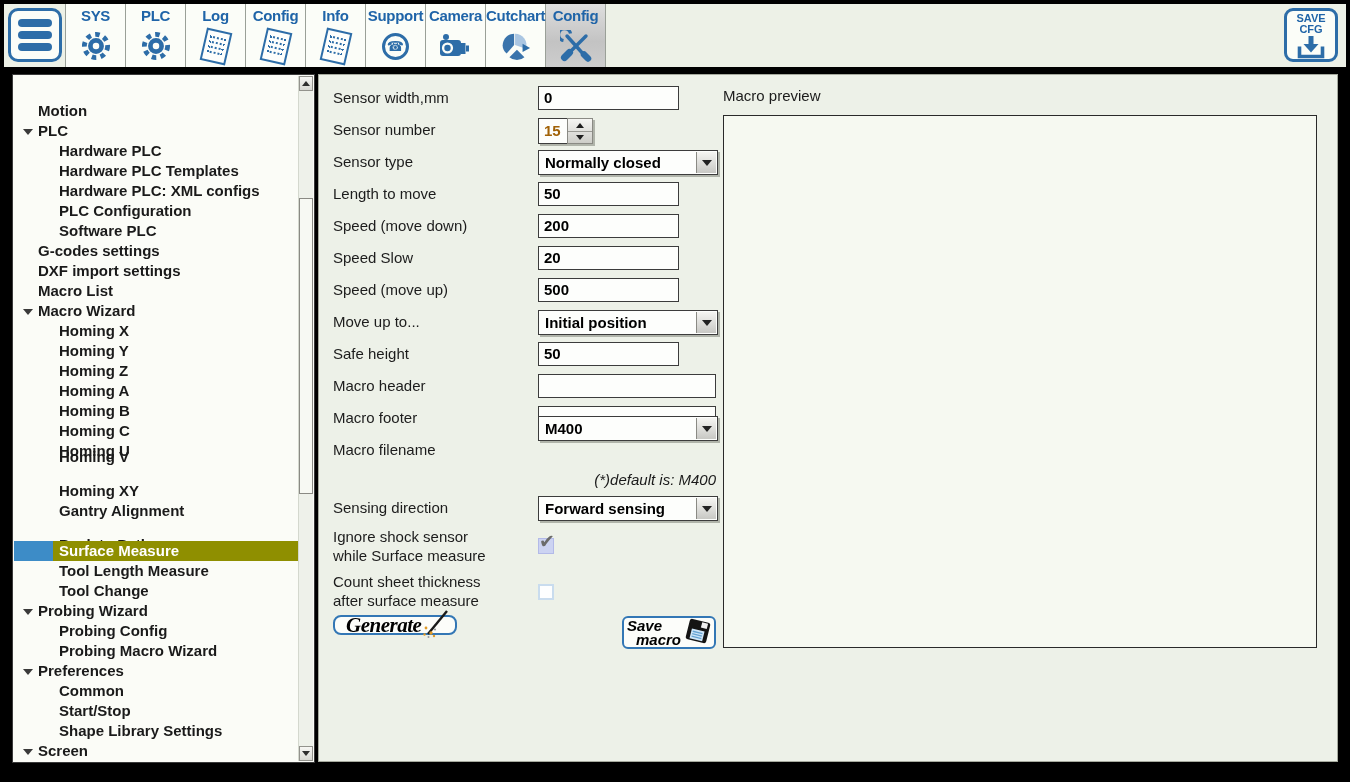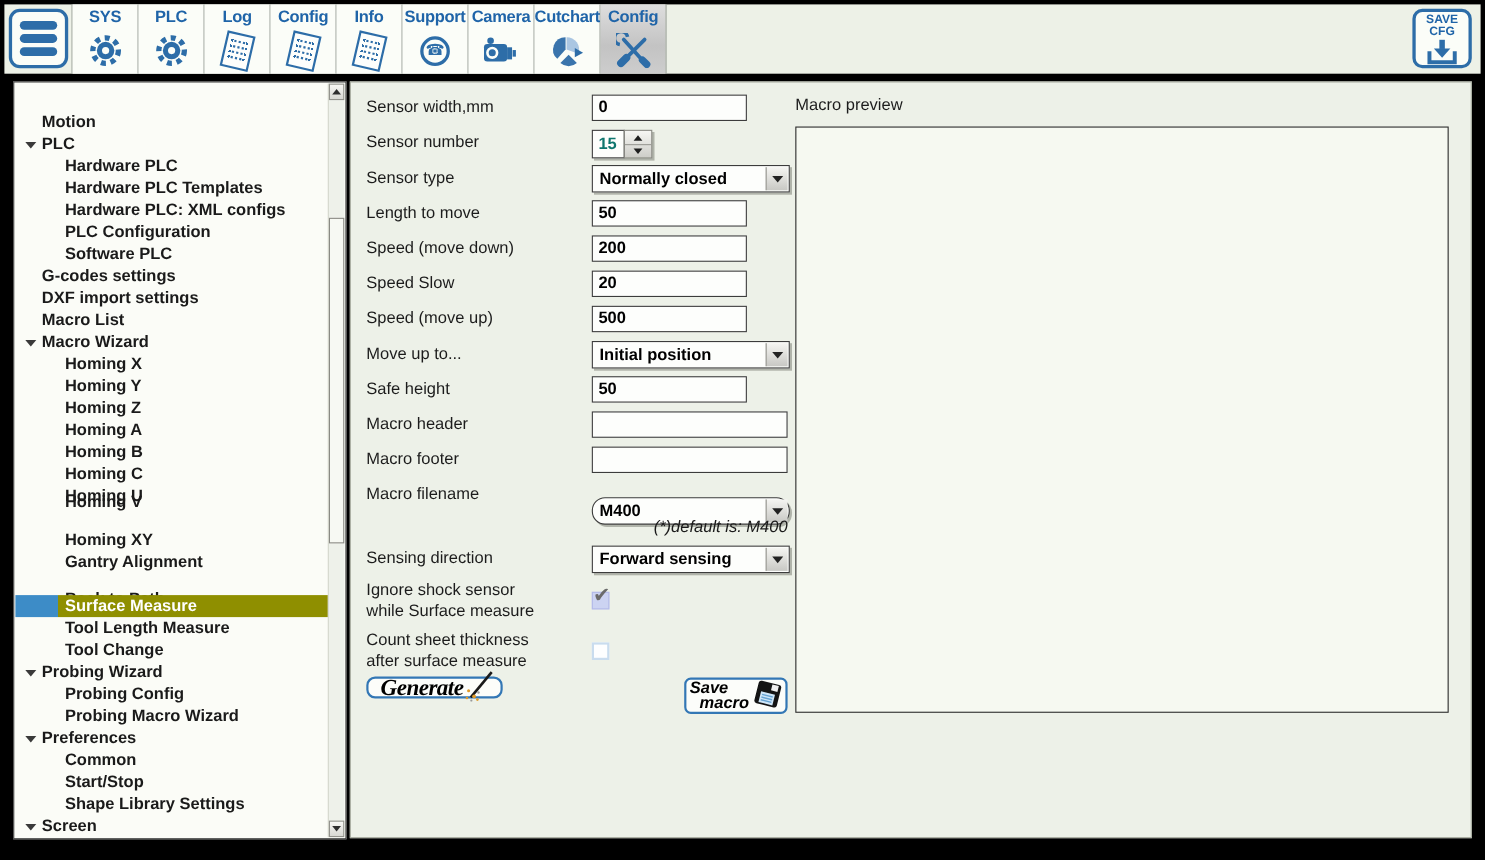--- a/index.html
+++ b/index.html
@@ -57,21 +57,21 @@
           border:1px solid #3c3c3c;font-weight:bold;font-size:15px;line-height:22px;padding-left:5px;color:#000;}
   .tinput.wide{width:178px;}
   .selbox{position:absolute;left:219px;width:180px;height:25px;box-sizing:border-box;background:#fdfefc;
           border:1px solid #3c3c3c;font-weight:bold;font-size:15px;line-height:23px;padding-left:6px;color:#000;
           box-shadow:2px 2px 0 rgba(125,130,118,0.55);cursor:pointer;}
   .dbtn{position:absolute;right:1px;top:1px;bottom:1px;width:19px;background:linear-gradient(#f5f5f2,#c8c8c4);
         border-left:1px solid #8a8a84;display:flex;align-items:center;justify-content:center;}
   .tri-dd{width:0;height:0;border-left:5px solid transparent;border-right:5px solid transparent;border-top:6px solid #222;}
   .spin{position:absolute;left:219px;width:55px;height:26px;box-shadow:2px 2px 0 rgba(125,130,118,0.55);}
   .spin-val{position:absolute;left:0;top:0;width:30px;height:26px;box-sizing:border-box;border:1px solid #3c3c3c;
-            background:#fdfefc;font-weight:bold;font-size:15px;line-height:24px;padding-left:5px;color:#0f766e;}
+            background:#fdfefc;font-weight:bold;font-size:15px;line-height:24px;padding-left:5px;color:#a16207;}
   .spin-btns{position:absolute;left:29px;top:0;width:26px;height:26px;box-sizing:border-box;border:1px solid #8a8a84;
              background:linear-gradient(#f6f6f3,#cdcdc8);}
   .spin-half{position:absolute;left:0;width:24px;height:12px;display:flex;align-items:center;justify-content:center;cursor:pointer;}
   .spin-up{top:0;border-bottom:1px solid #9a9a94;}
   .spin-dn{bottom:0;}
   .tri-su{width:0;height:0;border-left:4px solid transparent;border-right:4px solid transparent;border-bottom:5px solid #1e1e1e;}
   .tri-sd{width:0;height:0;border-left:4px solid transparent;border-right:4px solid transparent;border-top:5px solid #1e1e1e;}
   .cbox{position:absolute;left:219px;width:16px;height:16px;box-sizing:border-box;cursor:pointer;}
   .cbox.checked{background:#ccd3f2;border:1px solid #b3bae8;}
   .cbox.checked::after{content:"✔";position:absolute;left:0px;top:-9px;font-size:19px;font-weight:bold;color:#6b6b6b;
@@ -366,21 +366,21 @@
         <div class="selbox" style="top: 235px;"><span>Initial position</span><div class="dbtn">
             <div class="tri-dd"></div>
           </div></div>
         <div class="flabel" style="top: 269px;">Safe height</div>
         <div class="tinput" style="top: 267px;">50</div>
         <div class="flabel" style="top: 301px;">Macro header</div>
         <div class="tinput wide" style="top: 299px;"></div>
         <div class="flabel" style="top: 333px;">Macro footer</div>
         <div class="tinput wide" style="top: 331px;"></div>
         <div class="flabel" style="top: 365px;">Macro filename</div>
-        <div class="selbox" style="top: 377px; border-radius: 12px;"><span>M400</span><div class="dbtn">
+        <div class="selbox" style="top: 341px;"><span>M400</span><div class="dbtn">
             <div class="tri-dd"></div>
           </div></div>
         <div class="flabel" style="top: 423px;">Sensing direction</div>
         <div class="selbox" style="top: 421px;"><span>Forward sensing</span><div class="dbtn">
             <div class="tri-dd"></div>
           </div></div>
         <div class="flabel" style="top: 452px;">
           <div>Ignore shock sensor</div>
           <div>while Surface measure</div>
         </div>

